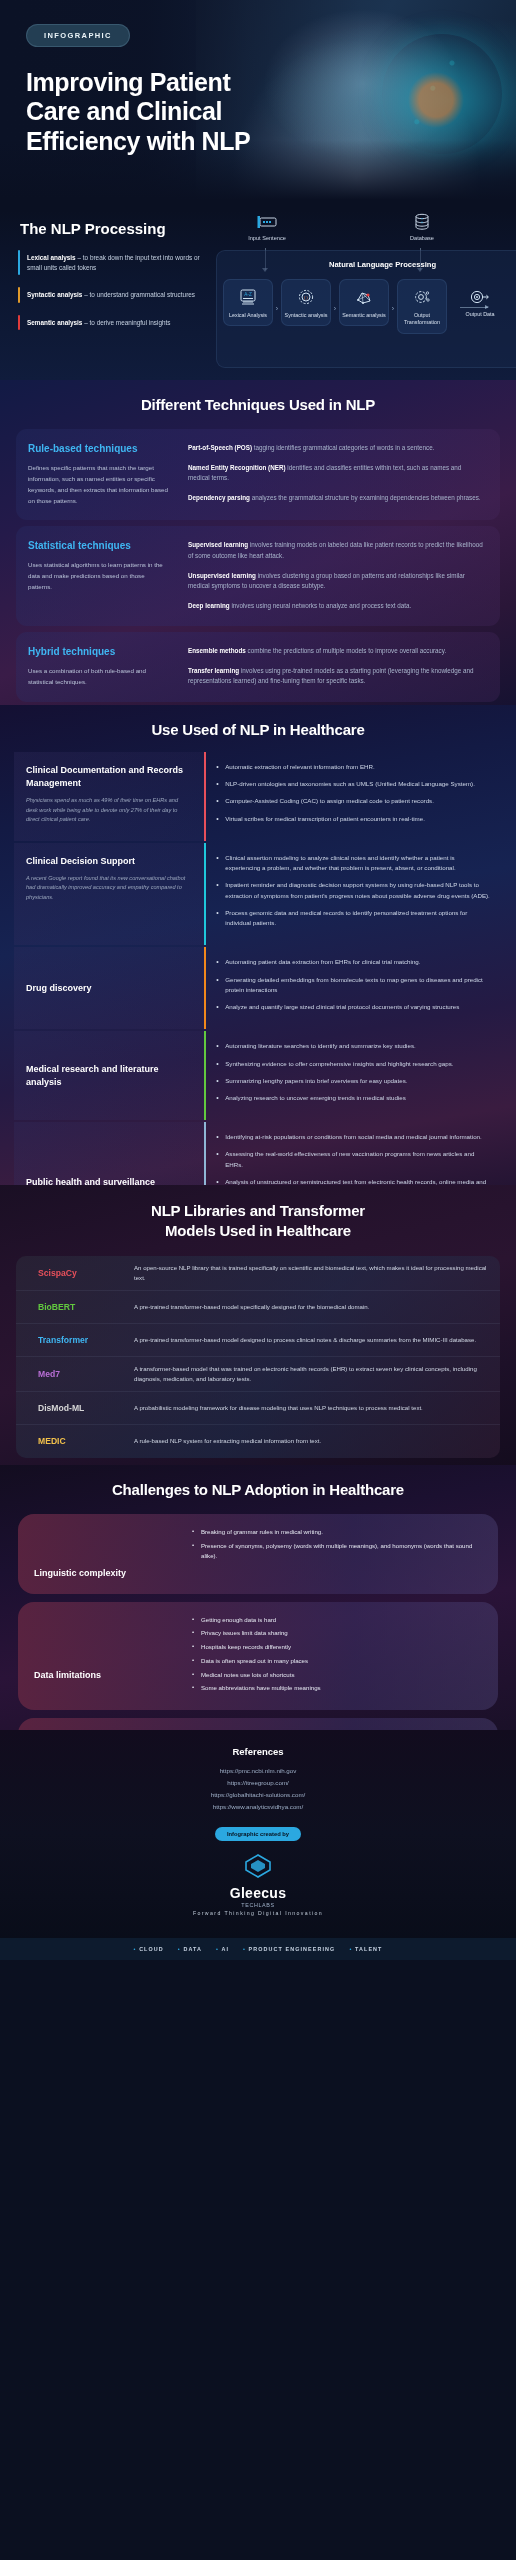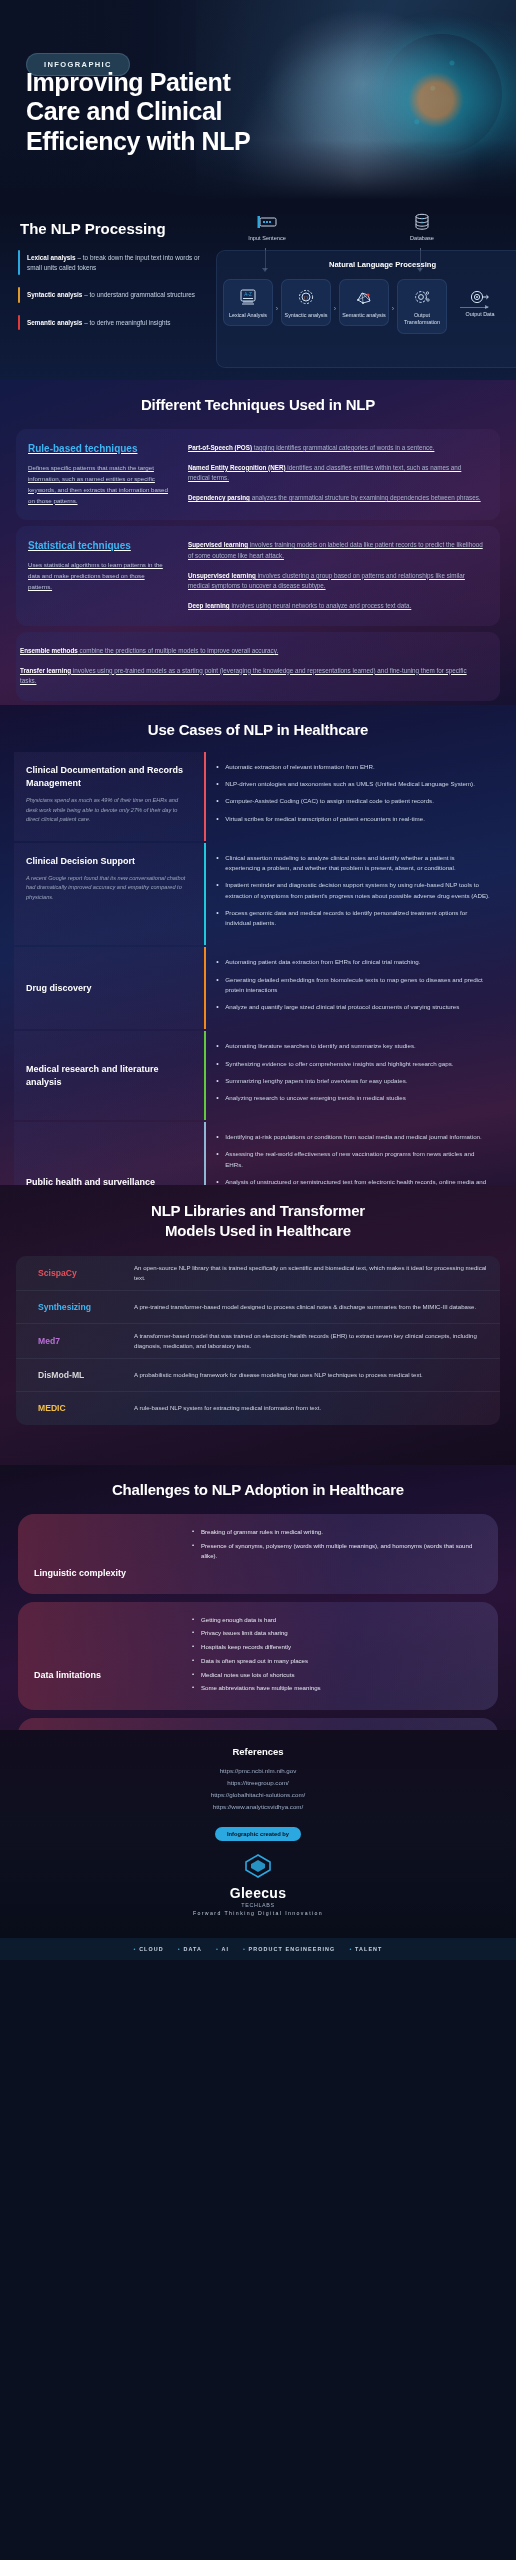--- a/index.html
+++ b/index.html
@@ -26,21 +26,21 @@
         linear-gradient(120deg,#16243c 0%,#1b3350 45%,#0e1b30 100%);
       filter:blur(.2px); }
   .hero-brain { position:absolute; left:74%; top:16%; width:120px; height:120px;
       border-radius:50%;
       background:radial-gradient(circle at 45% 55%, rgba(235,140,60,.55) 0 18%, rgba(30,190,210,.25) 30%, rgba(12,40,65,0) 70%);
       box-shadow:0 0 24px rgba(30,190,210,.25); }
   .hero-fade { position:absolute; inset:0;
       background:linear-gradient(90deg,#0b1226 0%,rgba(11,18,38,.92) 28%,rgba(11,18,38,.35) 48%,rgba(11,18,38,0) 70%); }
   .hero-bottomfade { position:absolute; left:0; right:0; bottom:0; height:70px;
       background:linear-gradient(180deg,rgba(10,16,34,0) 0%,#0a1022 85%); }
-  .badge { position:absolute; left:26px; top:53px; padding:6px 17px; border-radius:14px;
+  .badge { position:absolute; left:26px; top:24px; padding:6px 17px; border-radius:14px;
       background:rgba(40,70,92,.85); border:1px solid rgba(120,165,190,.25);
       font-size:7.5px; font-weight:bold; letter-spacing:1.4px; color:#eaf4f8; }
   .hero-title { position:absolute; left:26px; top:68px; width:260px;
       font-size:25px; line-height:1.17; font-weight:bold; letter-spacing:-.4px; color:#fff; }
 
   
   .sec-nlp { position:relative; width:516px; height:170px;
       background:linear-gradient(180deg,#0a1022 0%,#0c1630 45%,#101c3c 100%);padding-left:16px; }
   .nlp-h { position:absolute; left:20px; top:10px; font-size:15px; font-weight:bold; }
   .flow-top { position:absolute; left:212px; top:0px; width:300px; height:40px; }
@@ -67,21 +67,21 @@
   .chev { width:8px; text-align:center; font-size:7px; color:#8fa8c6; padding-top:26px; }
   .step.plain { background:transparent; border:none; }
   .long-arrow { position:absolute; right:60px; top:56px; width:28px; height:1px; background:rgba(170,195,220,.5); }
   .long-arrow::after { content:""; position:absolute; right:-1px; top:-2.5px; border-left:4px solid rgba(170,195,220,.7);
       border-top:2.5px solid transparent; border-bottom:2.5px solid transparent; }
 
   
   .sec-tech { position:relative; width:516px; height:325px;
       background:linear-gradient(160deg,#121a45 0%,#241a4a 30%,#3a1c48 58%,#2a1638 80%,#161231 100%); }
   .sec-h { text-align:center; font-size:15px; font-weight:bold; padding-top:16px; letter-spacing:-.2px; }
-  .tech-row { position:relative; margin:0 16px; display:flex; border-radius:11px;text-decoration:underline; }
+  .tech-row { position:relative; margin:0 16px; display:flex; border-radius:11px; }
   .tech-row.card { background:linear-gradient(90deg,rgba(40,50,110,.30) 0%,rgba(48,40,105,.42) 45%,rgba(70,40,95,.32) 100%); }
   .tech-left { width:168px; padding:14px 14px 14px 12px; }
   .tech-left h3 { font-size:10px; font-weight:bold; color:#3fb6f2; margin-bottom:9px; }
   .tech-left p { font-size:6.2px; line-height:1.75; color:#b9c3d8; }
   .tech-right { flex:1; padding:14px 16px 14px 4px; }
   .tech-right p { font-size:6.3px; line-height:1.7; color:#aab6cd; margin-bottom:9px; }
   .tech-right p:last-child { margin-bottom:0; }
   .tech-right b { color:#ffffff; }
 
   
@@ -296,29 +296,33 @@
         <p>Uses statistical algorithms to learn patterns in the data and make predictions based on those patterns.</p>
       </div>
       <div class="tech-right">
         <p><b>Supervised learning</b><span> involves training models on labeled data like patient records to predict the likelihood of some outcome like heart attack.</span></p>
         <p><b>Unsupervised learning</b><span> involves clustering a group based on patterns and relationships like similar medical symptoms to uncover a disease subtype.</span></p>
         <p><b>Deep learning</b><span> involves using neural networks to analyze and process text data.</span></p>
       </div>
     </div>
 
     <div class="tech-row card" style="margin-top:6px;">
+      <div class="tech-left">
+        <h3>Hybrid techniques</h3>
+        <p>Uses a combination of both rule-based and statistical techniques.</p>
+      </div>
       <div class="tech-right">
         <p><b>Ensemble methods</b><span> combine the predictions of multiple models to improve overall accuracy.</span></p>
         <p><b>Transfer learning</b><span> involves using pre-trained models as a starting point (leveraging the knowledge and representations learned) and fine-tuning them for specific tasks.</span></p>
       </div>
     </div>
   </div>
 
   <div class="sec-use">
-    <div class="sec-h">Use Cases of NLP in Healthcare</div>
+    <div class="sec-h">Use Used of NLP in Healthcare</div>
 
     <div class="uc-row" style="margin-top:14px;">
       <div class="uc-left">
         <h3>Clinical Documentation and Records Management</h3>
         <div class="note">Physicians spend as much as 49% of their time on EHRs and desk work while being able to devote only 27% of their day to direct clinical patient care.</div>
       </div>
       <div class="uc-bar" style="background:#e8505b"></div>
       <ul class="uc-right">
         <li>Automatic extraction of relevant information from EHR.</li>
         <li>NLP-driven ontologies and taxonomies such as UMLS (Unified Medical Language System).</li>
@@ -383,21 +387,25 @@
     <div class="sec-h" style="line-height:1.35">
       <div>NLP Libraries and Transformer</div>
       <div>Models Used in Healthcare</div>
     </div>
     <div class="lib-table">
       <div class="lib-row">
         <div class="lib-name" style="color:#e8505b">ScispaCy</div>
         <div class="lib-desc">An open-source NLP library that is trained specifically on scientific and biomedical text, which makes it ideal for processing medical text.</div>
       </div>
       <div class="lib-row">
-        <div class="lib-name" style="color:#3fb6f2">Synthesizing</div>
+        <div class="lib-name" style="color:#62c93f">BioBERT</div>
+        <div class="lib-desc">A pre-trained transformer-based model specifically designed for the biomedical domain.</div>
+      </div>
+      <div class="lib-row">
+        <div class="lib-name" style="color:#3fb6f2">Transformer</div>
         <div class="lib-desc">A pre-trained transformer-based model designed to process clinical notes &amp; discharge summaries from the MIMIC-III database.</div>
       </div>
       <div class="lib-row">
         <div class="lib-name" style="color:#b96fd6">Med7</div>
         <div class="lib-desc">A transformer-based model that was trained on electronic health records (EHR) to extract seven key clinical concepts, including diagnosis, medication, and laboratory tests.</div>
       </div>
       <div class="lib-row">
         <div class="lib-name" style="color:#d6d6d6">DisMod-ML</div>
         <div class="lib-desc">A probabilistic modeling framework for disease modeling that uses NLP techniques to process medical text.</div>
       </div>

